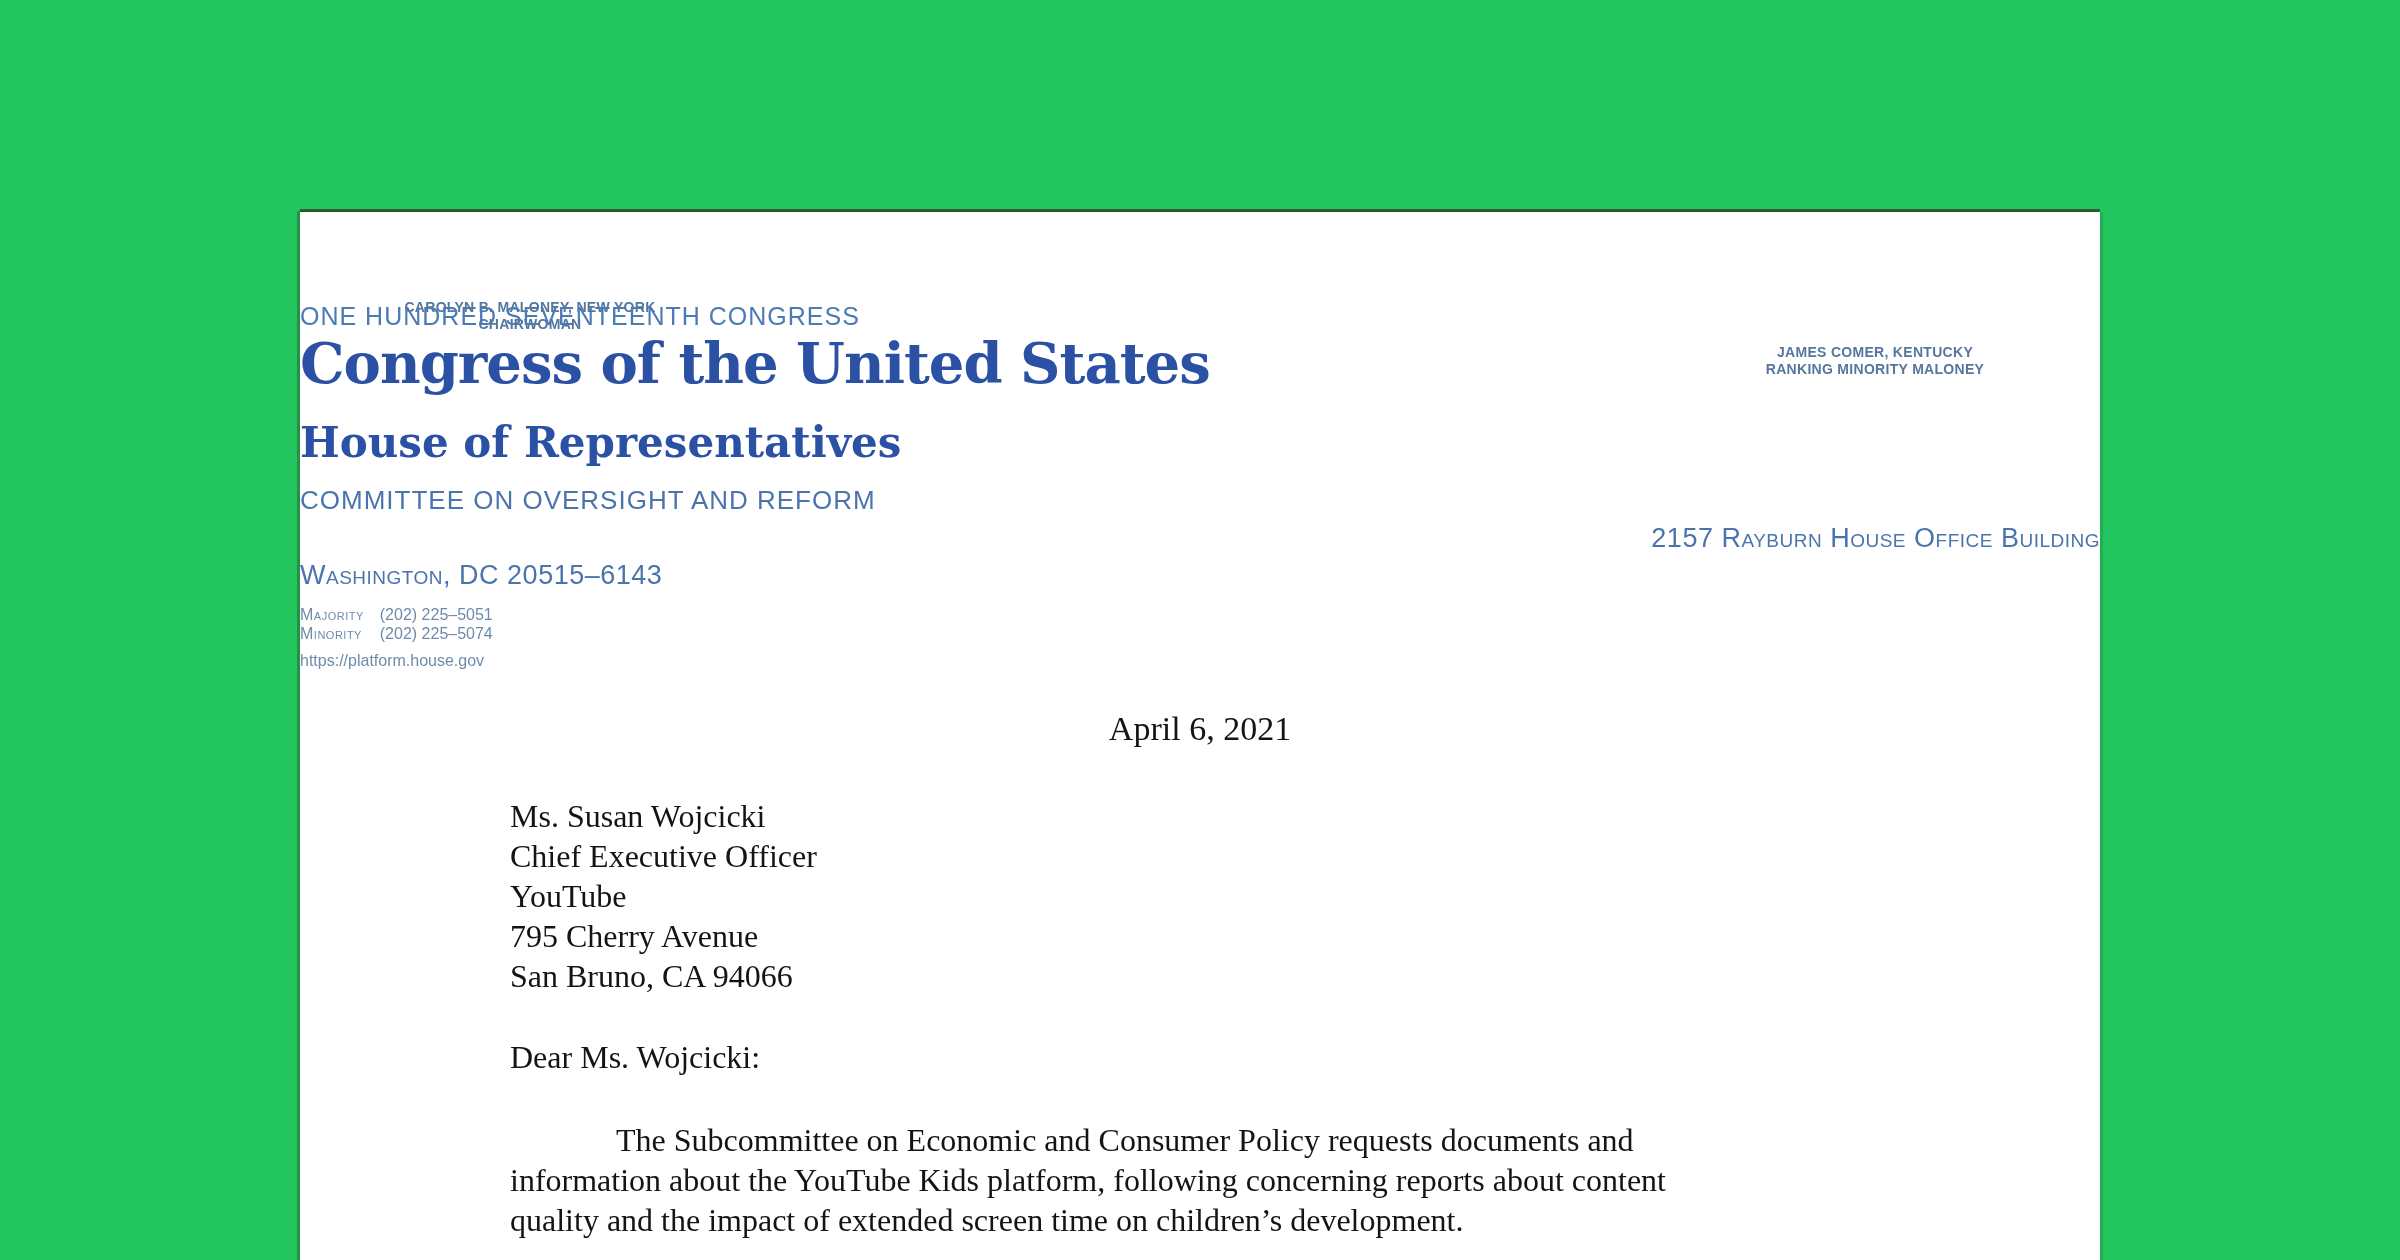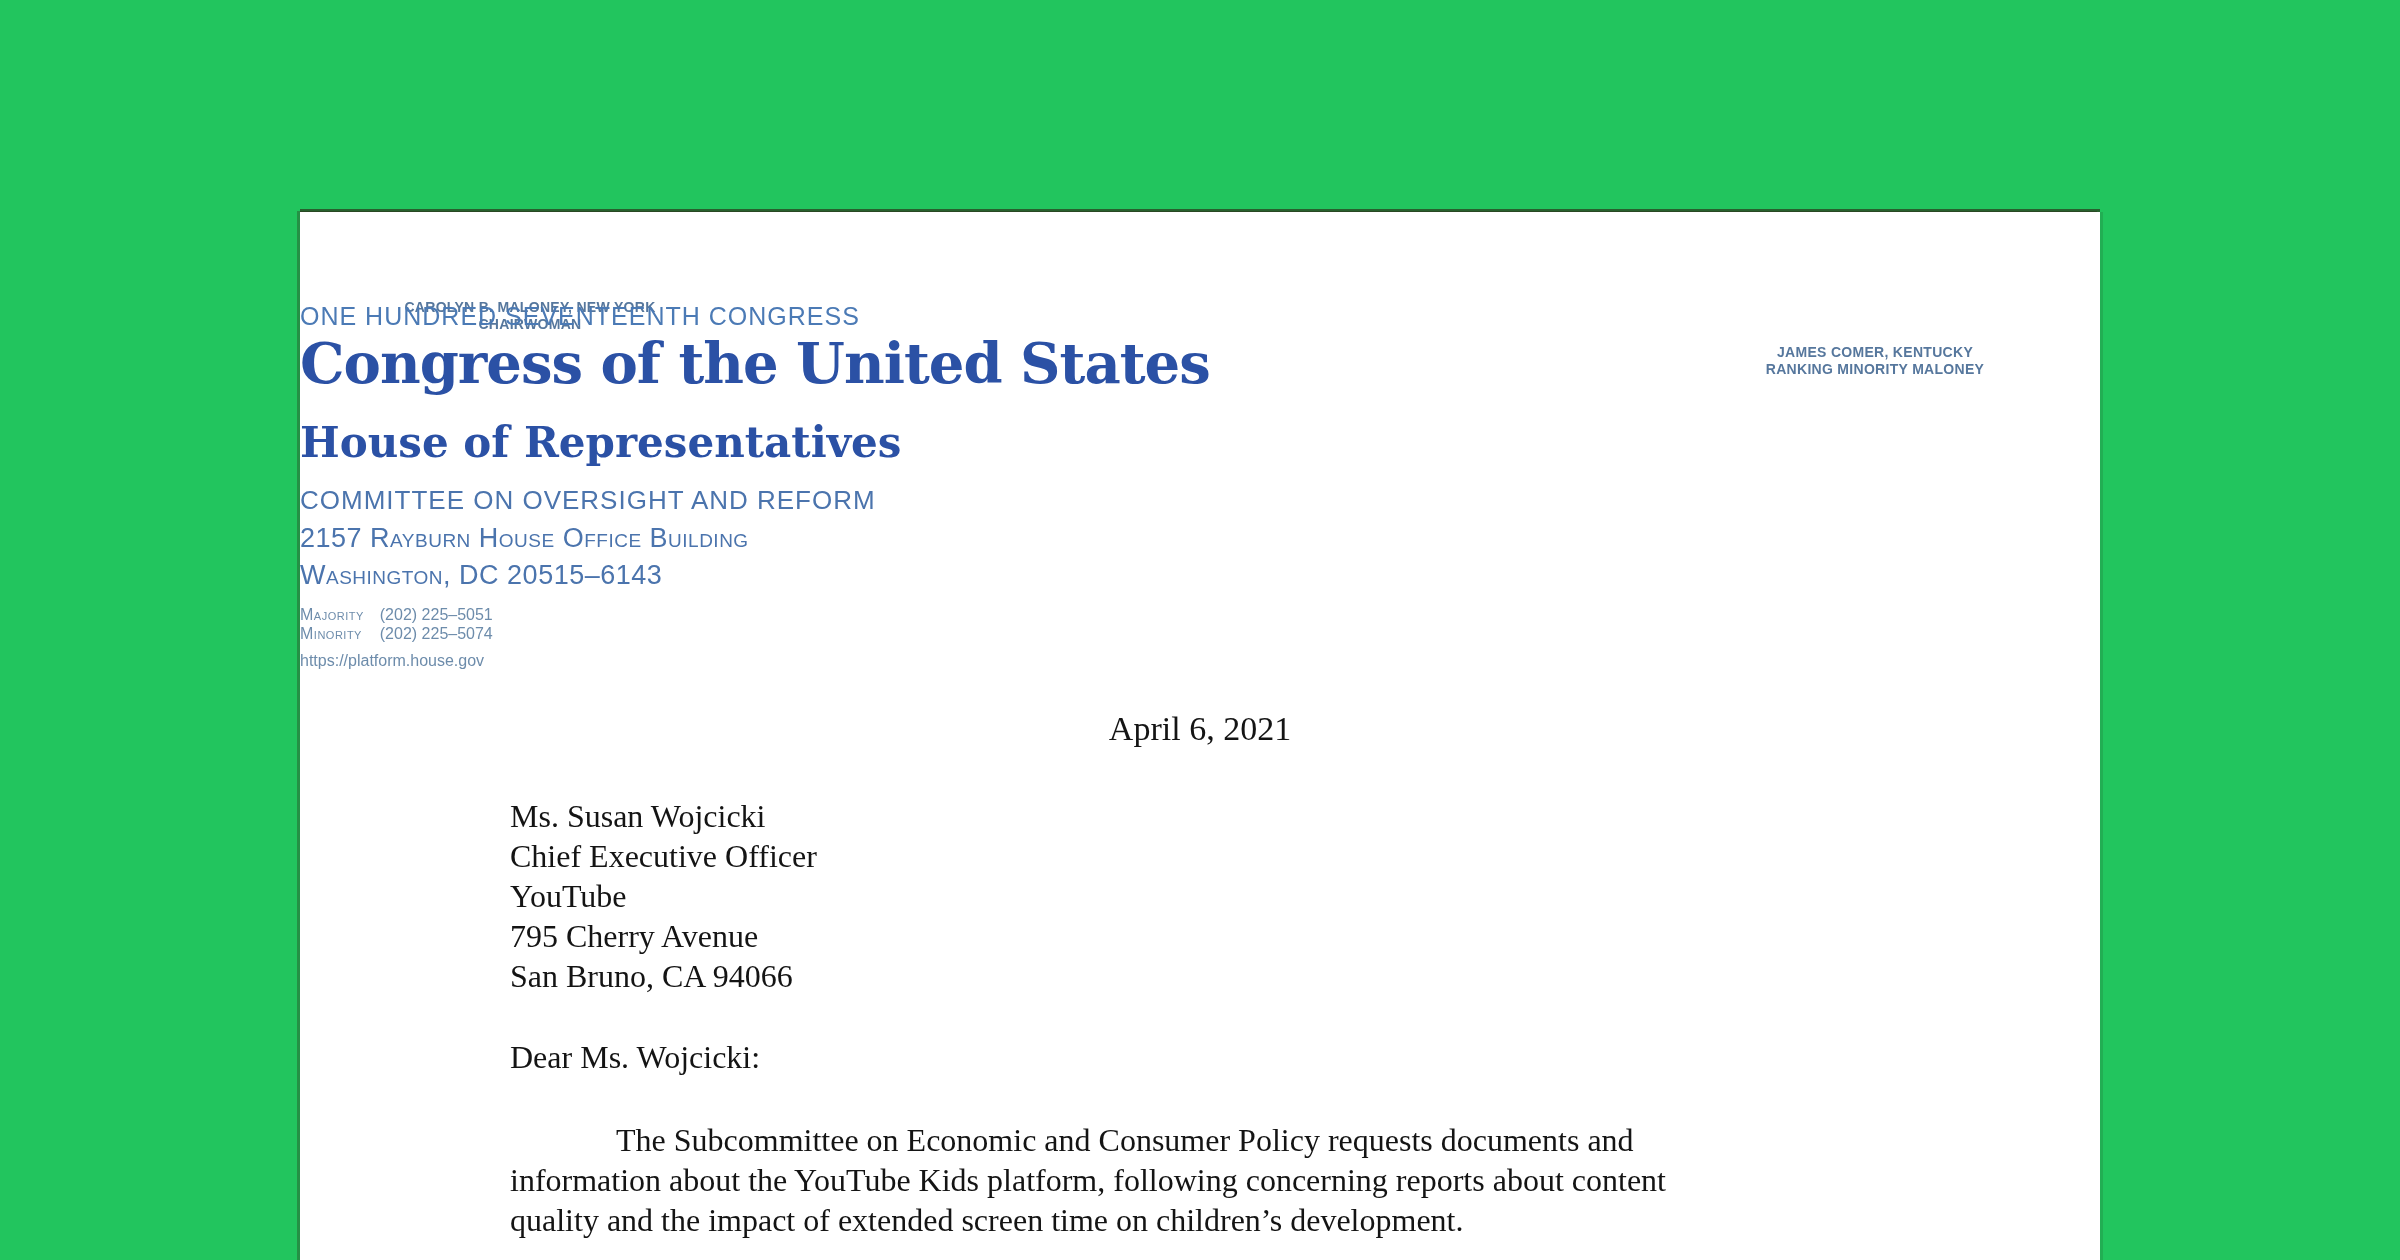--- a/index.html
+++ b/index.html
@@ -52,20 +52,21 @@
   .lh-committee{
     position:absolute;left:0;top:273px;width:100%;
     font-size:26px;letter-spacing:1px;
     color:#4b74ad;
   }
   .lh-addr1{
     position:absolute;left:0;top:311px;width:100%;
     font-variant:small-caps;
     font-size:27px;letter-spacing:0.5px;
     color:#4b74ad;
+    text-align:right;
   }
   .lh-addr2{
     position:absolute;left:0;top:348px;width:100%;
     font-variant:small-caps;
     font-size:27px;letter-spacing:0.5px;
     color:#4b74ad;
   }
   .lh-phones{
     position:absolute;left:0;top:393px;width:100%;
     color:#6d8cab;

